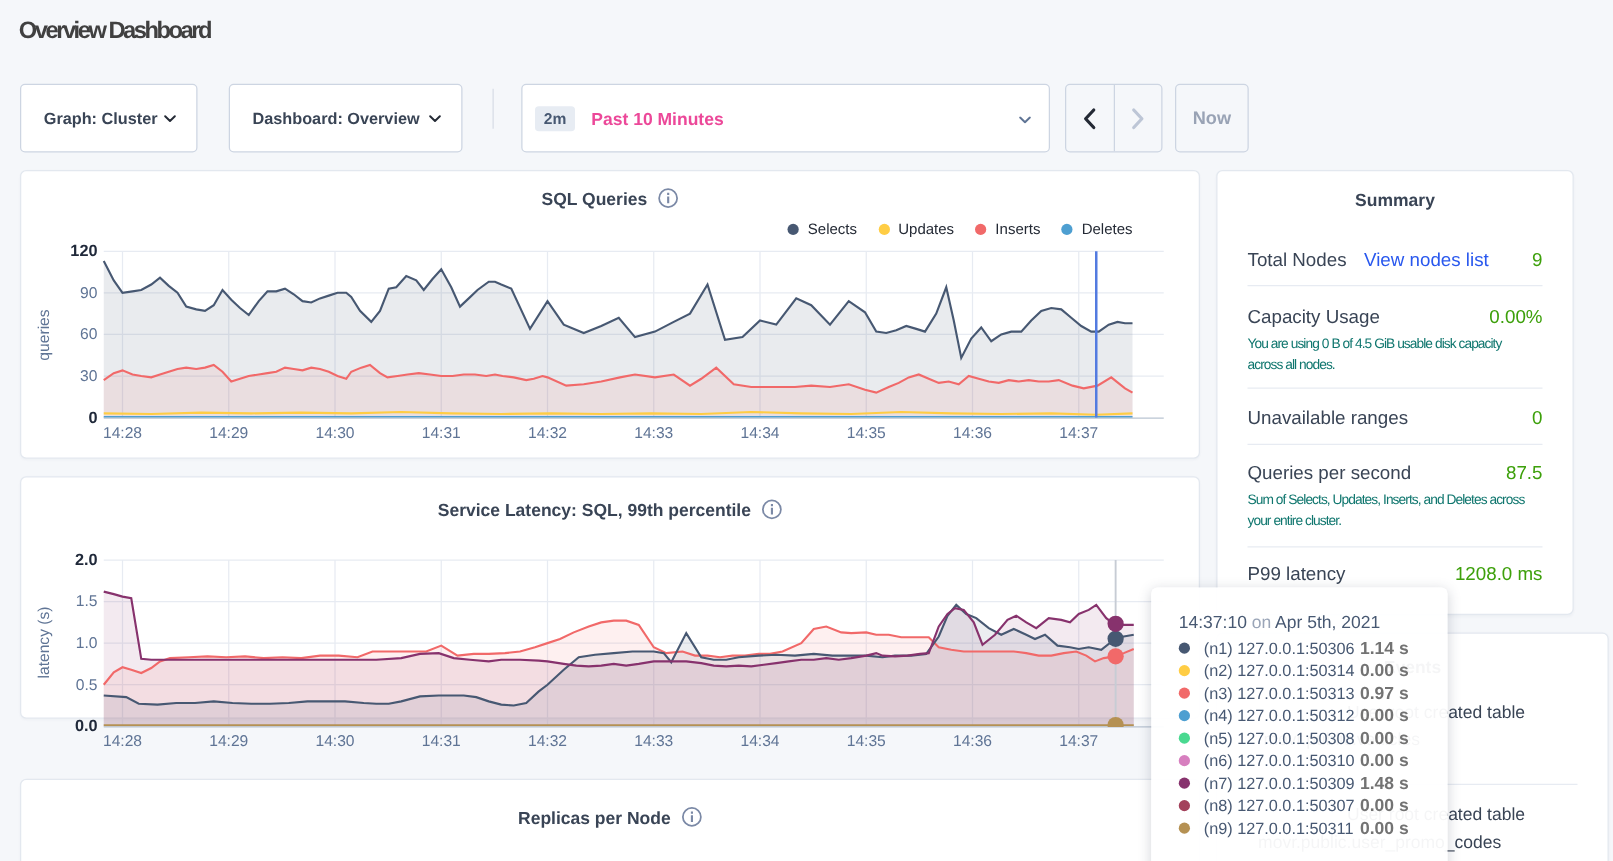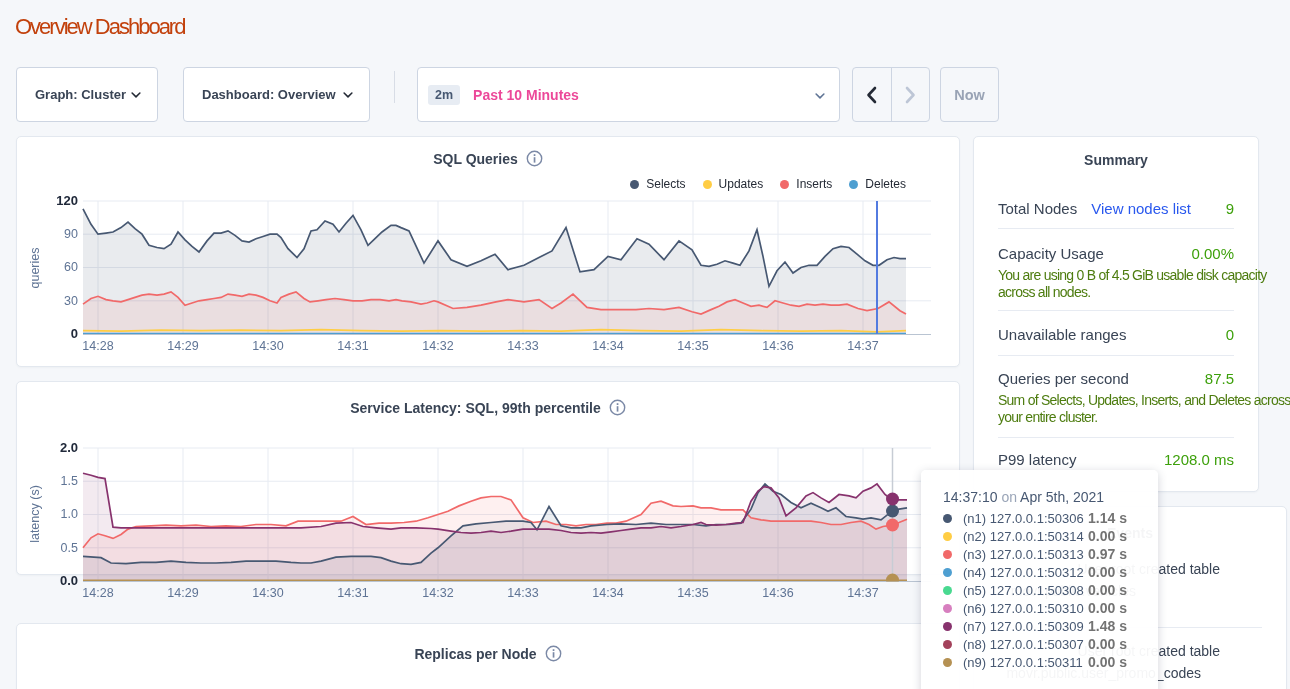--- a/index.html
+++ b/index.html
@@ -1,34 +1,34 @@
 <!DOCTYPE html>
 <html><head><meta charset="utf-8"><title>Overview Dashboard</title>
 <style>
 *{margin:0;padding:0;box-sizing:border-box}
 html,body{width:1290px;height:689px;overflow:hidden;background:#F5F7FA;
 font-family:"Liberation Sans",sans-serif;position:relative}
 .abs{position:absolute}
 .card{position:absolute;background:#fff;border:1px solid #E3E8EF;border-radius:5px;
 box-shadow:0 1px 2px rgba(60,80,110,0.04)}
-h1{position:absolute;left:15px;top:14px;font-size:22px;font-weight:400;color:#c2410c;letter-spacing:-2.0px}
+h1{position:absolute;left:15px;top:14px;font-size:19px;font-weight:700;color:#404040;letter-spacing:-2.0px}
 .ctl{position:absolute;top:67px;height:55px;background:#fff;border:1px solid #CDD5E2;border-radius:4px;
 display:flex;align-items:center;color:#394455;font-weight:bold;font-size:13px}
 .ghost{background:transparent}
 .ldot{display:inline-block;width:9px;height:9px;border-radius:50%;margin-right:7px;vertical-align:-1px}
 .ltxt{font-size:12px;color:#242A35}
 .xlbl{font-size:12.5px;fill:#5F7495;font-family:"Liberation Sans",sans-serif}
 .ylbl{font-size:12.5px;fill:#5F7495;font-family:"Liberation Sans",sans-serif}
 .ylbl-b{font-size:13px;fill:#20293A;font-weight:bold;font-family:"Liberation Sans",sans-serif}
 .ctitle{position:absolute;left:0;width:100%;display:flex;align-items:center;justify-content:center;
 font-size:14px;font-weight:bold;color:#394455}
 .srow{position:absolute;left:24px;right:24px;display:flex;align-items:baseline;
 font-size:15px;font-weight:normal;color:#394455}
 .srow .grn{margin-left:auto;color:#3DA00B}
-.sdesc{position:absolute;left:24px;right:0;font-size:14px;letter-spacing:-0.75px;font-weight:400;color:#4d7c0f;line-height:17px;white-space:nowrap}
+.sdesc{position:absolute;left:24px;right:0;font-size:11px;letter-spacing:-0.75px;font-weight:400;color:#0f766e;line-height:17px;white-space:nowrap}
 .sdiv{position:absolute;left:24px;right:24px;height:1px;background:#E7EBF2}
 .trow{display:flex;align-items:center;height:18px;white-space:nowrap}
 .tdot{width:9px;height:9px;border-radius:50%;margin-right:11px;flex:0 0 auto}
 .tlbl{font-size:13px;color:#475872;width:125px;white-space:nowrap}
 .tval{font-size:14px;font-weight:bold;color:#737373}
 </style></head>
 <body>
 <h1>Overview Dashboard</h1>
 
 <div class="ctl" style="left:16px;width:142px;justify-content:space-between;padding:0 16px 0 18px">

